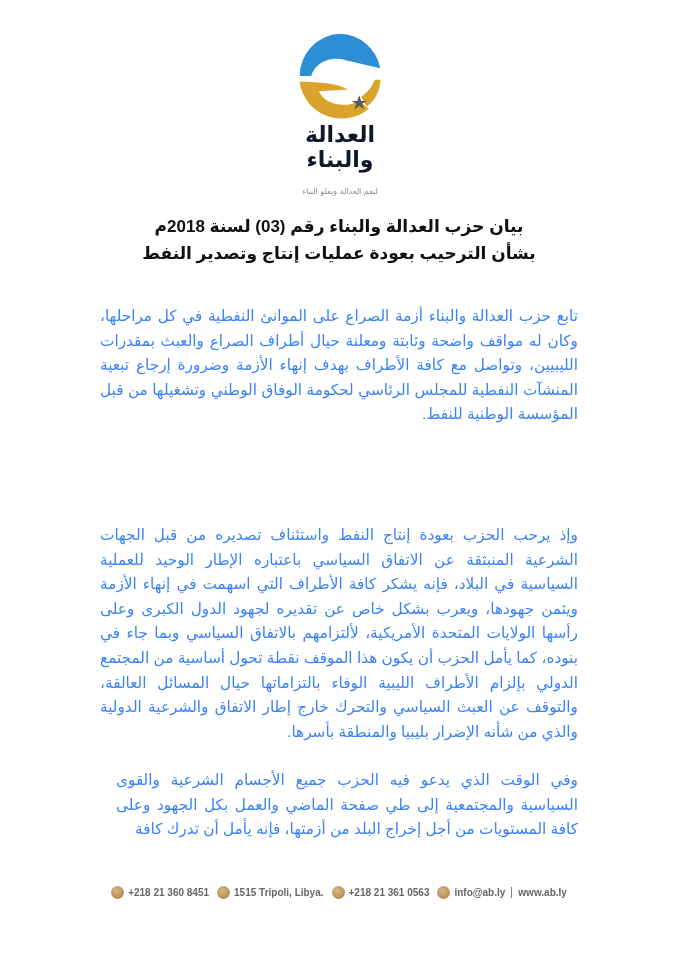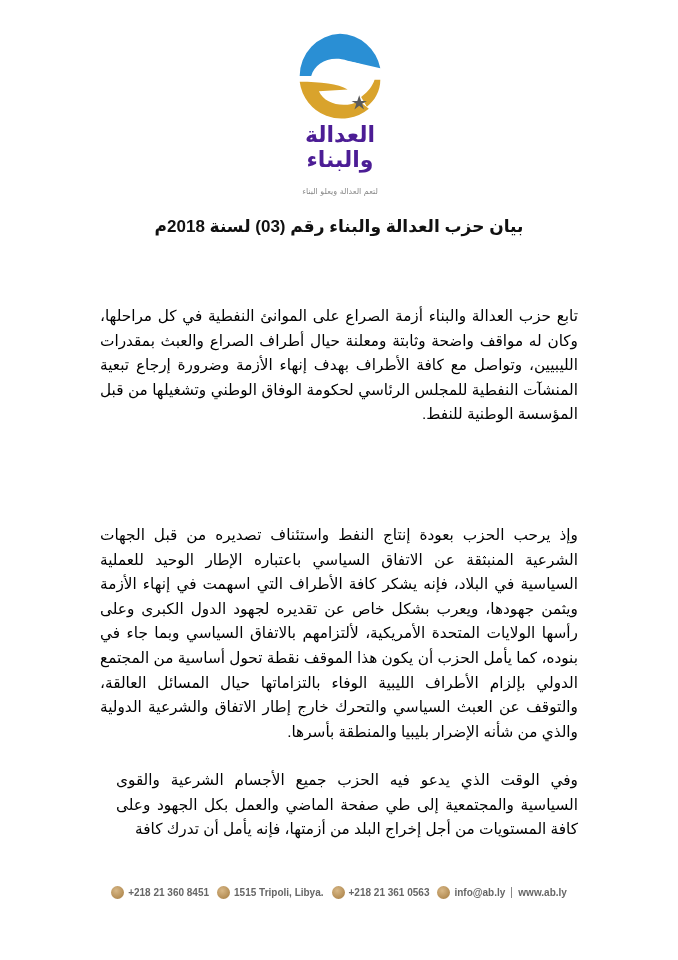--- a/index.html
+++ b/index.html
@@ -1,25 +1,25 @@
 <!DOCTYPE html>
 <html><head>
 <meta charset="utf-8">
 <style>
   html, body { margin:0; padding:0; background:#ffffff; }
   body { width:678px; height:960px; position:relative; overflow:hidden;
          font-family:"Liberation Sans", "DejaVu Sans", sans-serif; color:#111; }
   .logo { position:absolute; left:270px; top:28px; width:140px; height:150px; text-align:center; }
   .logo svg { display:block; margin:0 auto; }
-  .logo-name { font-family:"DejaVu Sans", sans-serif; font-size:22px; color:#4c1d95; font-weight:bold; margin-top:-2px; letter-spacing:0.5px; direction:rtl; }
+  .logo-name { font-family:"DejaVu Sans", sans-serif; font-size:22px; color:#0f172a; font-weight:bold; margin-top:-2px; letter-spacing:0.5px; direction:rtl; }
   .logo-slogan { font-family:"DejaVu Sans", sans-serif; font-size:8px; color:#8a8a8a; direction:rtl; margin-top:15px; }
   .title { position:absolute; left:60px; right:60px; top:213px; text-align:center; direction:rtl;
            font-weight:bold; font-size:17px; line-height:27px; color:#111; }
   .body { position:absolute; left:100px; right:100px; direction:rtl; text-align:justify;
-          text-align-last:right; font-size:15.3px; line-height:24.6px; color:#000000; }
+          text-align-last:right; font-size:15.3px; line-height:24.6px; color:#3b82f6; }
   .p1 { top:304px; }
   .p2 { top:484px;margin-top:39px; }
   .p3 { top:768px;margin-left:16px; }
   .footer { position:absolute; left:0; right:0; top:880px; text-align:center; color:#555; }
   .addr { font-size:11px; line-height:14px; }
   .contacts { margin-top:6px; font-size:10px; font-weight:bold; display:flex; justify-content:center; align-items:center; gap:8px; color:#666; }
   .ci { display:inline-flex; align-items:center; gap:4px; }
   .dot { width:13px; height:13px; border-radius:50%; background:radial-gradient(circle at 40% 35%, #d8b887, #a47a3e); display:inline-block; }
   .sep { border-left:1px solid #888; height:11px; margin:0 2px; }
 </style>
@@ -33,20 +33,21 @@
     <path d="M8 56 A44 44 0 0 0 80 84 L70 76 C56 84 34 80 28 66 L58 64 C48 58 30 56 8 56 Z" fill="#d9a32c"></path>
     <path d="M92 54 C92 66 86 76 78 82 L72 72 C80 66 84 60 86 54 Z" fill="#d9a32c"></path>
     <polygon points="70,70 72,76 78,76 73,79 75,85 70,81 65,85 67,79 62,76 68,76" fill="#5a5a5a"></polygon>
   </svg>
   <div class="logo-name">العدالة والبناء</div>
   <div class="logo-slogan">لتعم العدالة ويعلو البناء</div>
 </div>
 
 <div class="title">
   <div>بيان حزب العدالة والبناء رقم (03) لسنة 2018م</div>
+  <div>بشأن الترحيب بعودة عمليات إنتاج وتصدير النفط</div>
 </div>
 
 <div class="body p1">تابع حزب العدالة والبناء أزمة الصراع على الموانئ النفطية في كل مراحلها، وكان له مواقف واضحة وثابتة ومعلنة حيال أطراف الصراع والعبث بمقدرات الليبيين، وتواصل مع كافة الأطراف بهدف إنهاء الأزمة وضرورة إرجاع تبعية المنشآت النفطية للمجلس الرئاسي لحكومة الوفاق الوطني وتشغيلها من قبل المؤسسة الوطنية للنفط.</div>
 <div class="body p2">وإذ يرحب الحزب بعودة إنتاج النفط واستئناف تصديره من قبل الجهات الشرعية المنبثقة عن الاتفاق السياسي باعتباره الإطار الوحيد للعملية السياسية في البلاد، فإنه يشكر كافة الأطراف التي اسهمت في إنهاء الأزمة ويثمن جهودها، ويعرب بشكل خاص عن تقديره لجهود الدول الكبرى وعلى رأسها الولايات المتحدة الأمريكية، لألتزامهم بالاتفاق السياسي وبما جاء في بنوده، كما يأمل الحزب أن يكون هذا الموقف نقطة تحول أساسية من المجتمع الدولي بإلزام الأطراف الليبية الوفاء بالتزاماتها حيال المسائل العالقة، والتوقف عن العبث السياسي والتحرك خارج إطار الاتفاق والشرعية الدولية والذي من شأنه الإضرار بليبيا والمنطقة بأسرها.</div>
 <div class="body p3">وفي الوقت الذي يدعو فيه الحزب جميع الأجسام الشرعية والقوى السياسية والمجتمعية إلى طي صفحة الماضي والعمل بكل الجهود وعلى كافة المستويات من أجل إخراج البلد من أزمتها، فإنه يأمل أن تدرك كافة</div>
 
 <div class="footer">
   <div class="contacts">
     <span class="ci">
       <span class="dot"></span>

